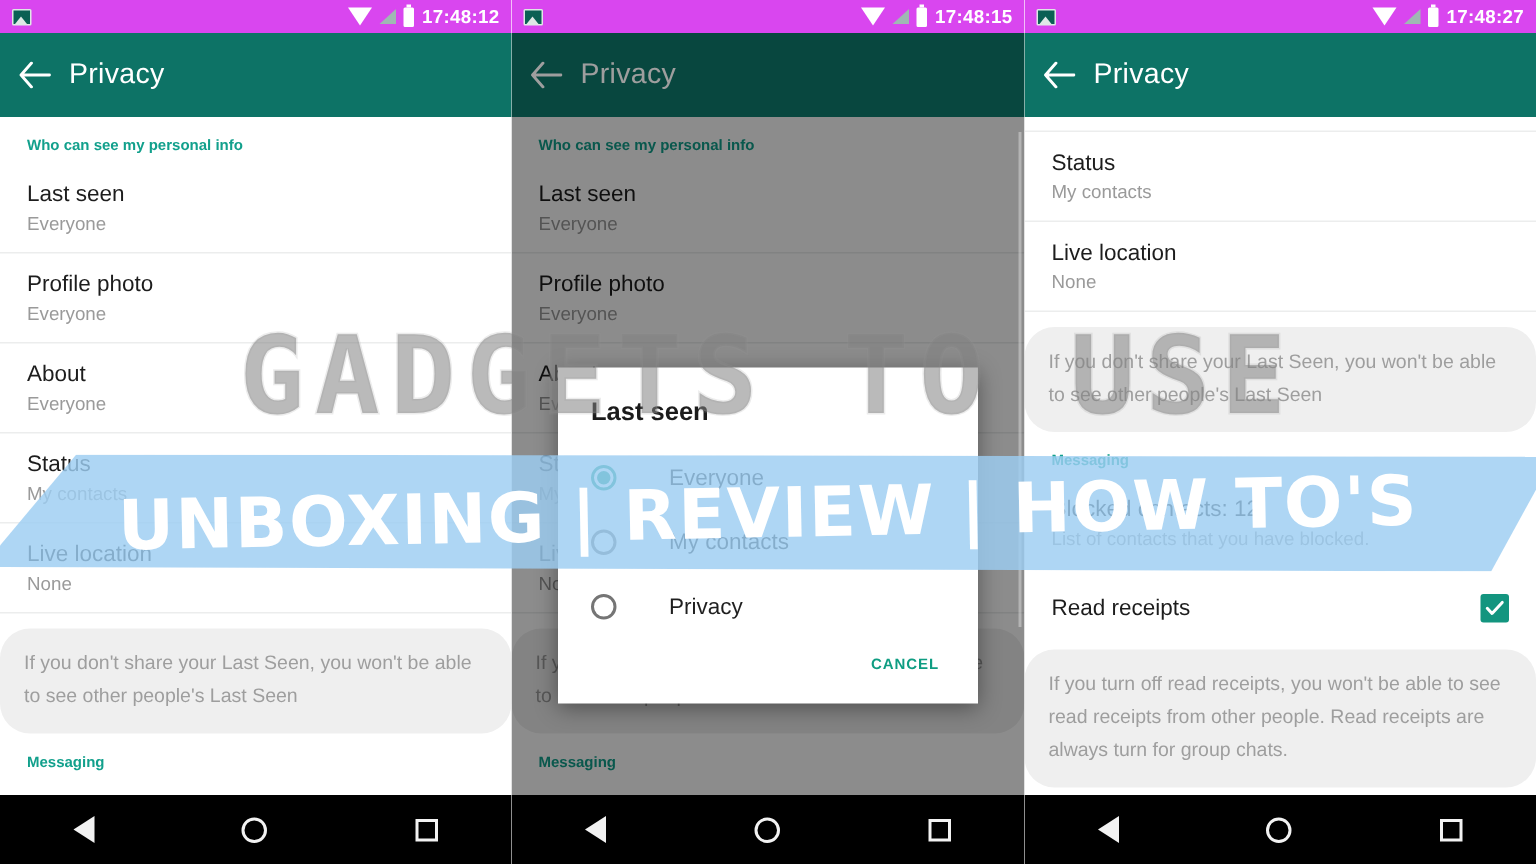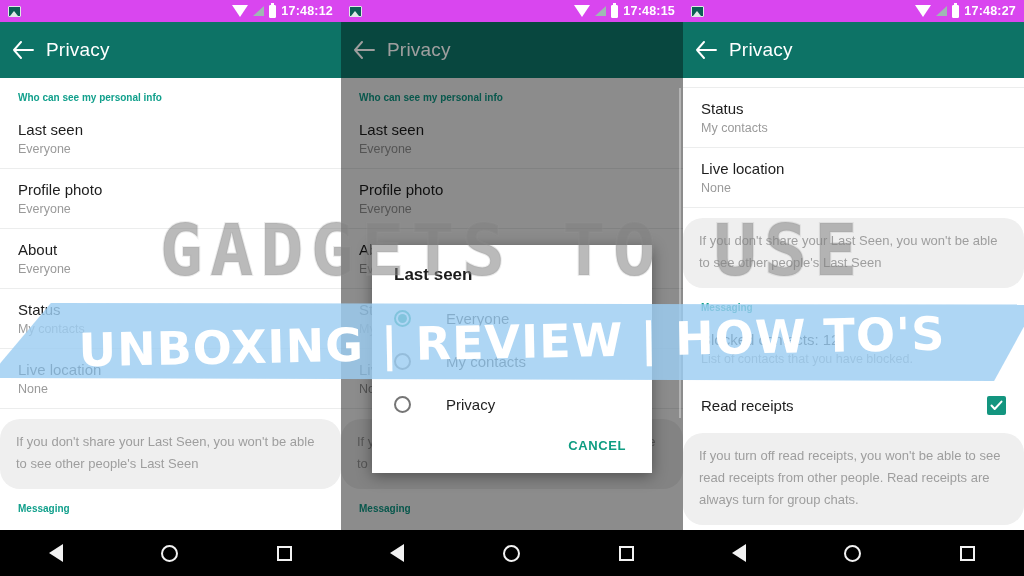--- a/index.html
+++ b/index.html
@@ -68,21 +68,21 @@
   .dialog{position:absolute;left:31px;top:167px;width:280px;background:#fff;z-index:10;
           box-shadow:0 3px 14px rgba(0,0,0,.4);}
   .dlg-title{font-size:17px;font-weight:bold;color:#1b1b1b;padding:20px 22px 12px 22px;}
   .dlg-opt{display:flex;align-items:center;height:43px;padding:0 22px;}
   .radio{width:17px;height:17px;border-radius:50%;border:2px solid #757575;box-sizing:border-box;
          display:flex;align-items:center;justify-content:center;flex:none;}
   .radio.on{border-color:#0f9d82;}
   .radio.on:after{content:"";width:9px;height:9px;border-radius:50%;background:#0f9d82;}
   .dlg-opt-label{font-size:15px;color:#1f1f1f;margin-left:35px;}
   .dlg-actions{display:flex;justify-content:flex-end;padding:6px 18px 14px 18px;}
-  .dlg-cancel{color:#0f9d82;font-size:13px;font-weight:bold;letter-spacing:.6px;background:none;
+  .dlg-cancel{color:#0f9d82;font-size:10px;font-weight:bold;letter-spacing:.6px;background:none;
               border:none;padding:6px 8px;cursor:pointer;font-family:inherit;}
 
   
   .wm{position:absolute;left:0;right:0;pointer-events:none;z-index:20;}
   #wm-top{top:196px;height:108px;display:flex;align-items:center;justify-content:center;}
   #wm-top .wmtext{font-family:"DejaVu Sans Mono",monospace;font-weight:bold;font-size:72px;
       letter-spacing:7px;color:rgba(130,130,130,.55);white-space:nowrap;
       -webkit-text-stroke:2px rgba(150,150,150,.18);}
   #wm-band{top:303px;height:78px;}
   .band-shape{position:absolute;left:-12px;right:-12px;top:0;height:78px;background:#9ccdf2;opacity:.82;

